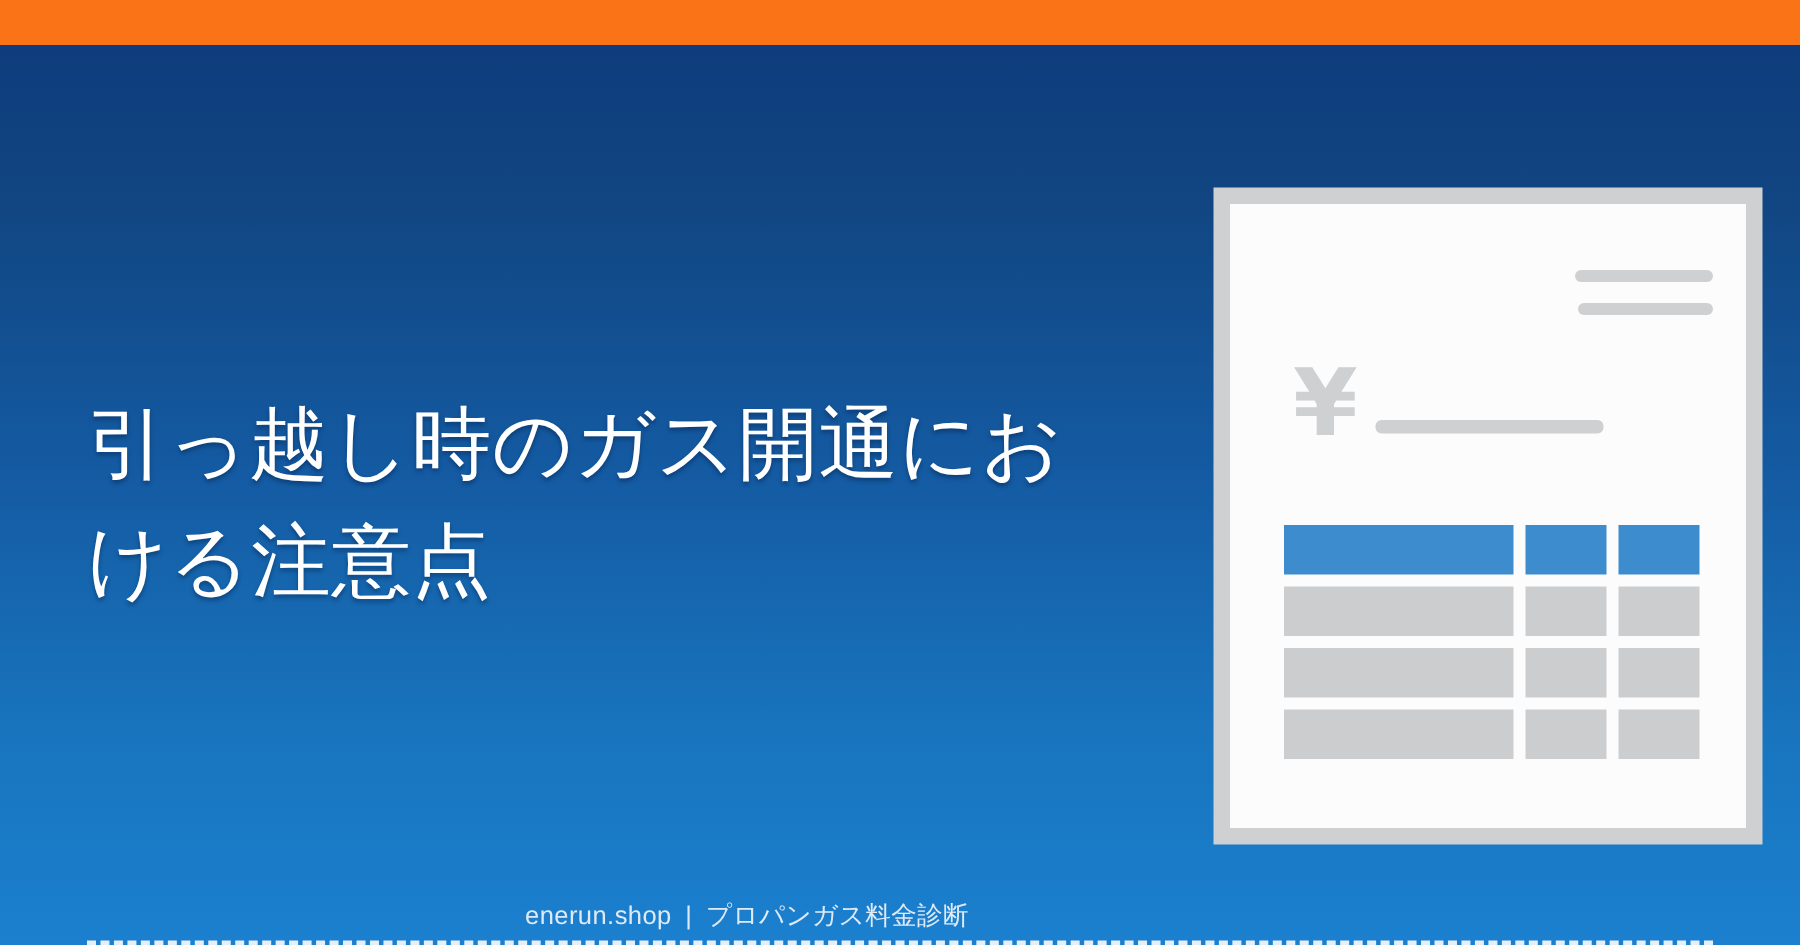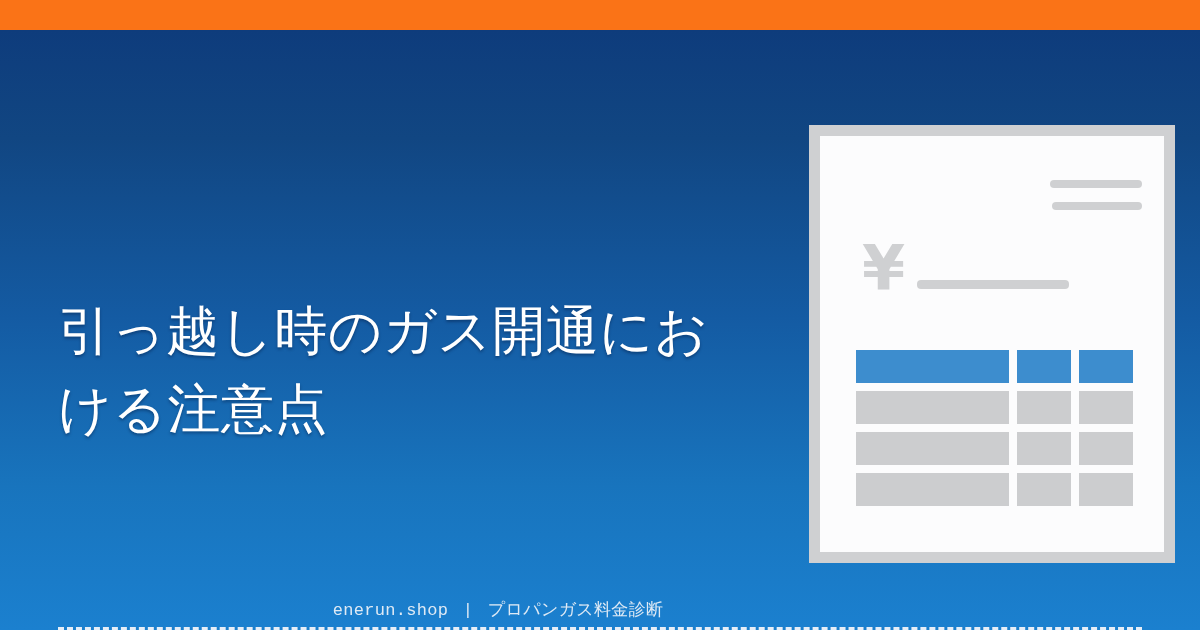--- a/index.html
+++ b/index.html
@@ -38,21 +38,20 @@
     height: 600px;
     background: linear-gradient(to bottom, #0e3c7c 0%, #114682 18%, #145ba3 48%, #1874bd 76%, #1b80cf 100%);
   }
 
   
   .title-block {
     position: absolute;
     left: 58px;
     top: 228px;
     width: 690px;
-    margin-top: 34px;
   }
   .title-text {
     margin: 0;
     color: #ffffff;
     font-size: 53px;
     line-height: 78px;
     font-weight: 400;
     letter-spacing: 0.5px;
     font-family: "DejaVu Sans", "Liberation Sans", sans-serif;
     text-shadow: 0 2px 3px rgba(0, 20, 55, 0.40);
@@ -146,21 +145,21 @@
   }
   .footer-label {
     position: absolute;
     left: 0;
     top: 570px;
     width: 996px;
     text-align: center;
     color: #dfeaf5;
     font-size: 17px;
     line-height: 22px;
-    font-family: Liberation Mono, monospace;
+    font-family: Liberation Sans, sans-serif;
     letter-spacing: 0.3px;
   }
   .footer-sep {
     padding: 0 4px;
     color: #dfeaf5;
   }
 </style>
 </head>
 <body>
 

